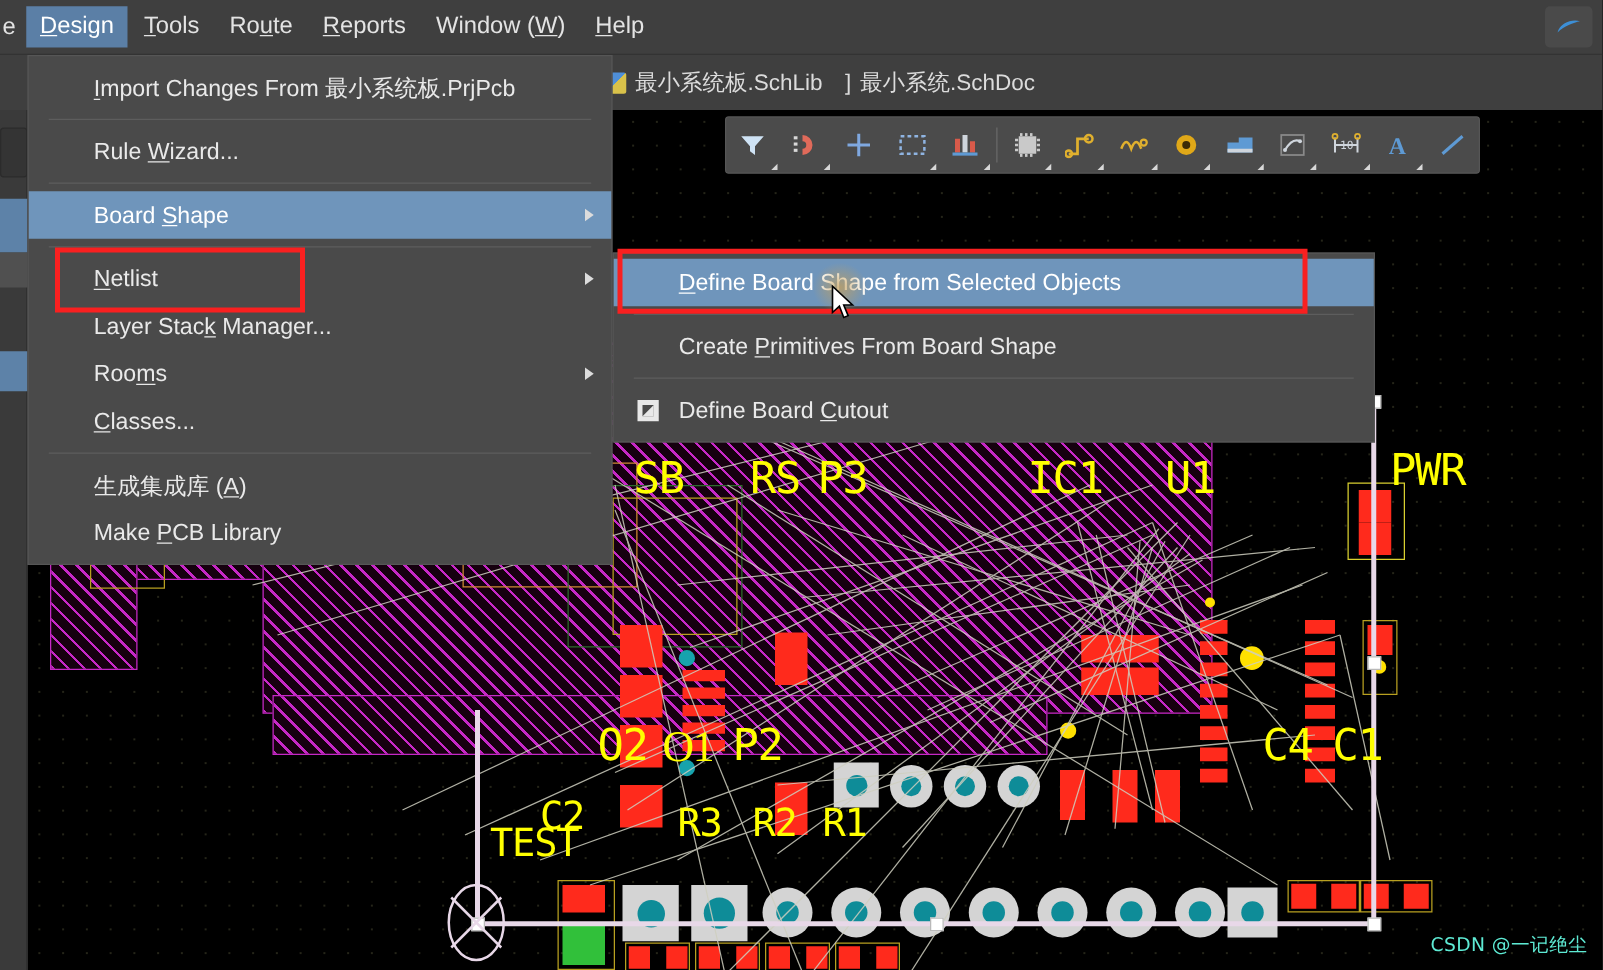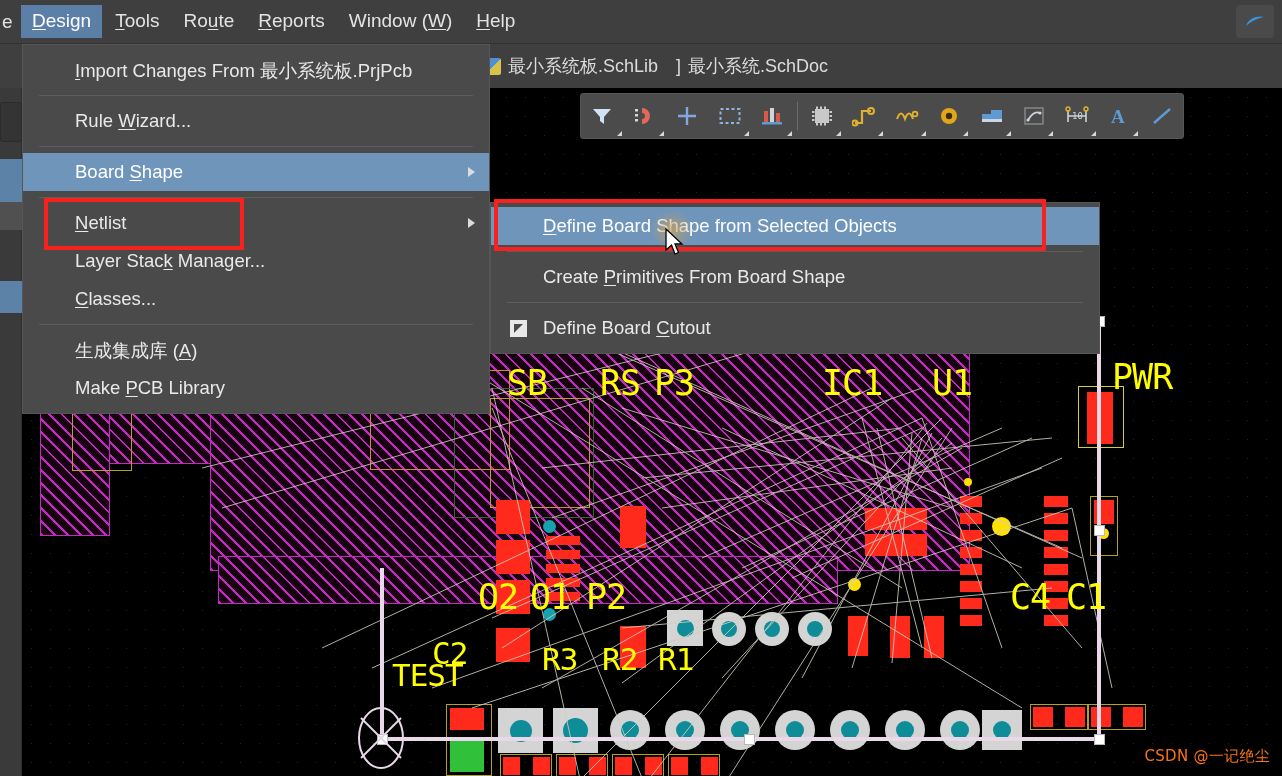--- a/index.html
+++ b/index.html
@@ -91,21 +91,21 @@
   .spad i{ display:block; border-radius:50%; background:#0e8c98; }
   .ydot{ position:absolute; border-radius:50%; background:#ffe000; }
   .cdot{ position:absolute; border-radius:50%; background:#17a3ad; }
   #ratsnest{ position:absolute; inset:0; pointer-events:none; }
   .outline{ position:absolute; background:#e8d8e8; }
   .handle{ position:absolute; width:11px; height:11px; background:#ffffff;
            border:1px solid #b9b9b9; }
   #origin{ position:absolute; width:52px; height:64px; }
 
   #watermark{
-    position:absolute; right:12px; bottom:10px; color:#f97316;
+    position:absolute; right:12px; bottom:10px; color:#5eead4;
     font-size:15px; font-family:"DejaVu Sans", sans-serif; z-index:6;
     letter-spacing:.3px;
   }
 
   
   #pcbtoolbar{
     position:absolute; left:580px; top:93px; width:604px; height:46px;
     background:#4b4b4b; border:1px solid #565656; border-radius:3px;
     display:flex; align-items:center; z-index:8;
   }
@@ -393,21 +393,21 @@
     <line x1="46" y1="12" x2="6" y2="52" stroke="#e8d8e8" stroke-width="2"></line>
   </svg>
 
   <div class="ref" style="left:485px;top:278px;">SB</div>
   <div class="ref" style="left:578px;top:278px;">RS</div>
   <div class="ref" style="left:632px;top:278px;">P3</div>
   <div class="ref" style="left:800px;top:278px;">IC1</div>
   <div class="ref" style="left:910px;top:278px;">U1</div>
   <div class="ref" style="left:1090px;top:272px;">PWR</div>
   <div class="ref" style="left:456px;top:492px;">O2</div>
-  <div class="ref" style="left:508px;top:492px;">O1</div>
+  <div class="ref" style="left:508px;top:492px;font-family:Liberation Serif, serif;">O1</div>
   <div class="ref" style="left:564px;top:492px;">P2</div>
   <div class="ref" style="left:988px;top:492px;">C4</div>
   <div class="ref" style="left:1044px;top:492px;">C1</div>
   <div class="ref sm" style="left:410px;top:550px;">C2</div>
   <div class="ref sm" style="left:520px;top:556px;">R3</div>
   <div class="ref sm" style="left:580px;top:556px;">R2</div>
   <div class="ref sm" style="left:636px;top:556px;">R1</div>
   <div class="ref sm" style="left:370px;top:572px;">TEST</div>
 </div>
 
@@ -546,20 +546,24 @@
   </div>
   <div class="misep"></div>
   <div class="mi">
     <span><u>N</u>etlist</span>
       <span class="arrow"></span>
   </div>
   <div class="mi">
     <span>Layer Stac<u>k</u> Manager...</span>
   </div>
   <div class="mi">
+    <span>Roo<u>m</u>s</span>
+      <span class="arrow"></span>
+  </div>
+  <div class="mi">
       <span><u>C</u>lasses...</span>
     </div>
   <div class="misep"></div>
   <div class="mi">
       <span>生成集成库 (<u>A</u>)</span>
     </div>
   <div class="mi">
       <span>Make <u>P</u>CB Library</span>
     </div>
 </div>

